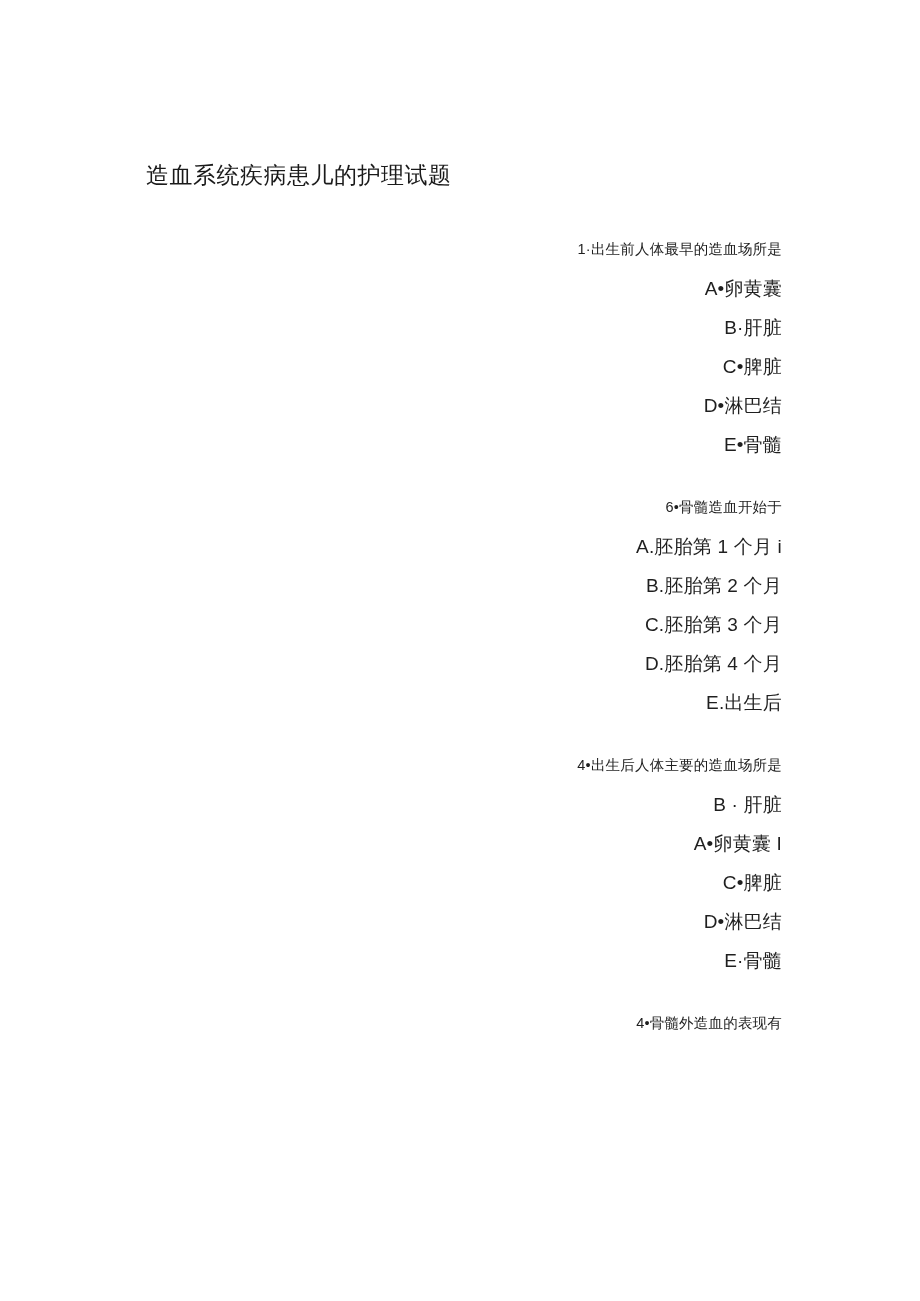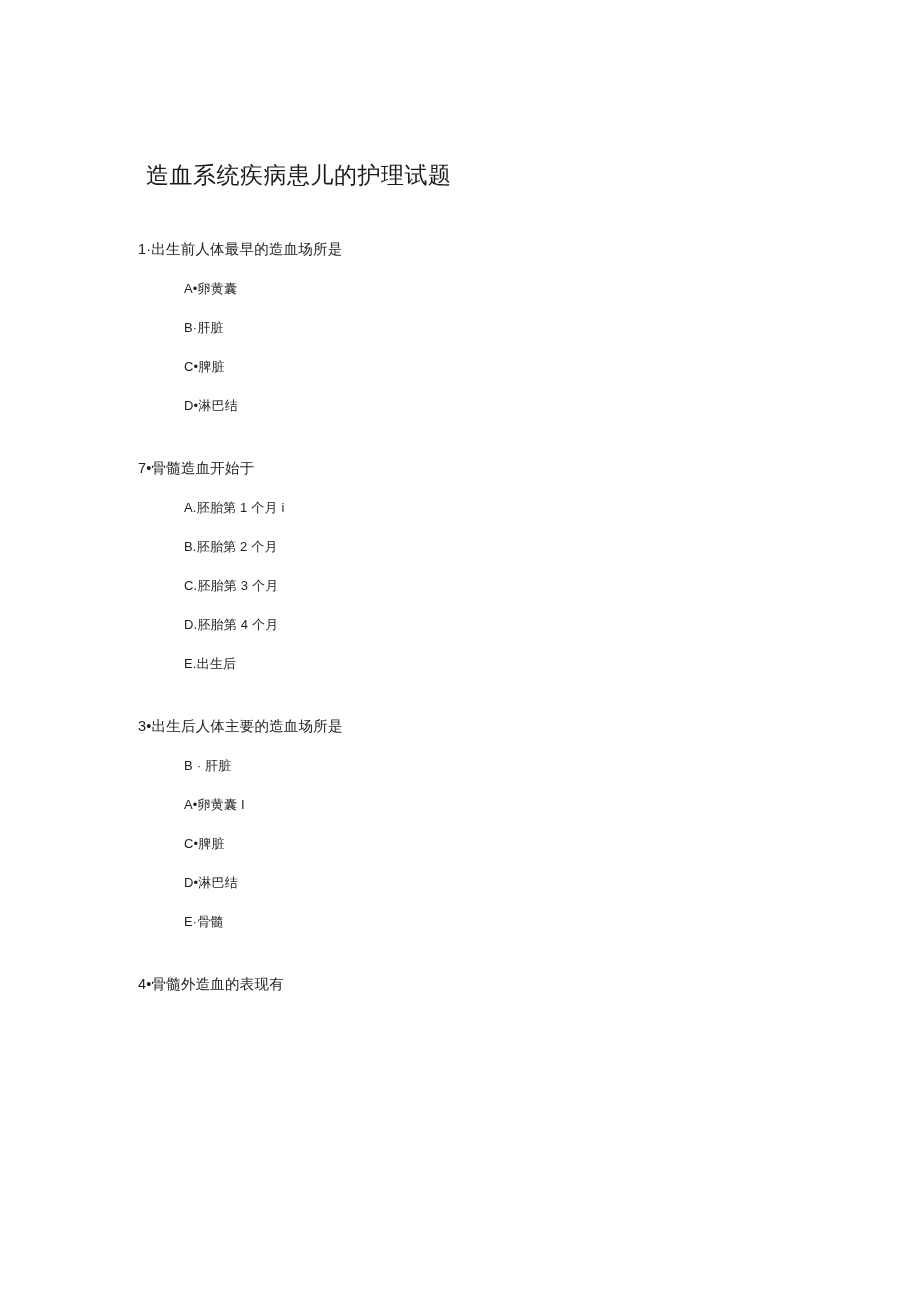--- a/index.html
+++ b/index.html
@@ -32,65 +32,67 @@
     padding-top: 162px;
     padding-left: 8px;
     line-height: 1.2;
     color: #1a1a1a;
   }
   .content {
     margin-top: 40px;
   }
   .q-block {
     margin-bottom: 24px;
+    text-align: right;
   }
   .line {
     font-family: "Liberation Sans", sans-serif;
     font-size: 14.5px;
     line-height: 39px;
     color: #1f1f1f;
     white-space: pre-wrap;
     letter-spacing: 0.2px;
   }
   .q-stem {
     font-size: 14.5px;
   }
   .opt {
-    font-size: 13px;
+    font-size: 19px;
     margin-left: 46px;
   }
 </style>
 </head>
 <body>
 
 <div class="page">
 
   <h1 class="doc-title">造血系统疾病患儿的护理试题</h1>
 
   <div class="content">
 
     <div class="q-block">
       <div class="line q-stem">1·出生前人体最早的造血场所是</div>
       <div class="line opt">A•卵黄囊</div>
       <div class="line opt">B·肝脏</div>
       <div class="line opt">C•脾脏</div>
       <div class="line opt">D•淋巴结</div>
+      <div class="line opt">E•骨髓</div>
     </div>
 
     <div class="q-block">
-      <div class="line q-stem">7•骨髓造血开始于</div>
+      <div class="line q-stem">6•骨髓造血开始于</div>
       <div class="line opt">A.胚胎第 1 个月 i</div>
       <div class="line opt">B.胚胎第 2 个月</div>
       <div class="line opt">C.胚胎第 3 个月</div>
       <div class="line opt">D.胚胎第 4 个月</div>
       <div class="line opt">E.出生后</div>
     </div>
 
     <div class="q-block">
-      <div class="line q-stem">3•出生后人体主要的造血场所是</div>
+      <div class="line q-stem">4•出生后人体主要的造血场所是</div>
       <div class="line opt">B · 肝脏</div>
       <div class="line opt">A•卵黄囊 I</div>
       <div class="line opt">C•脾脏</div>
       <div class="line opt">D•淋巴结</div>
       <div class="line opt">E·骨髓</div>
     </div>
 
     <div class="q-block">
       <div class="line q-stem">4•骨髓外造血的表现有</div>
     </div>

